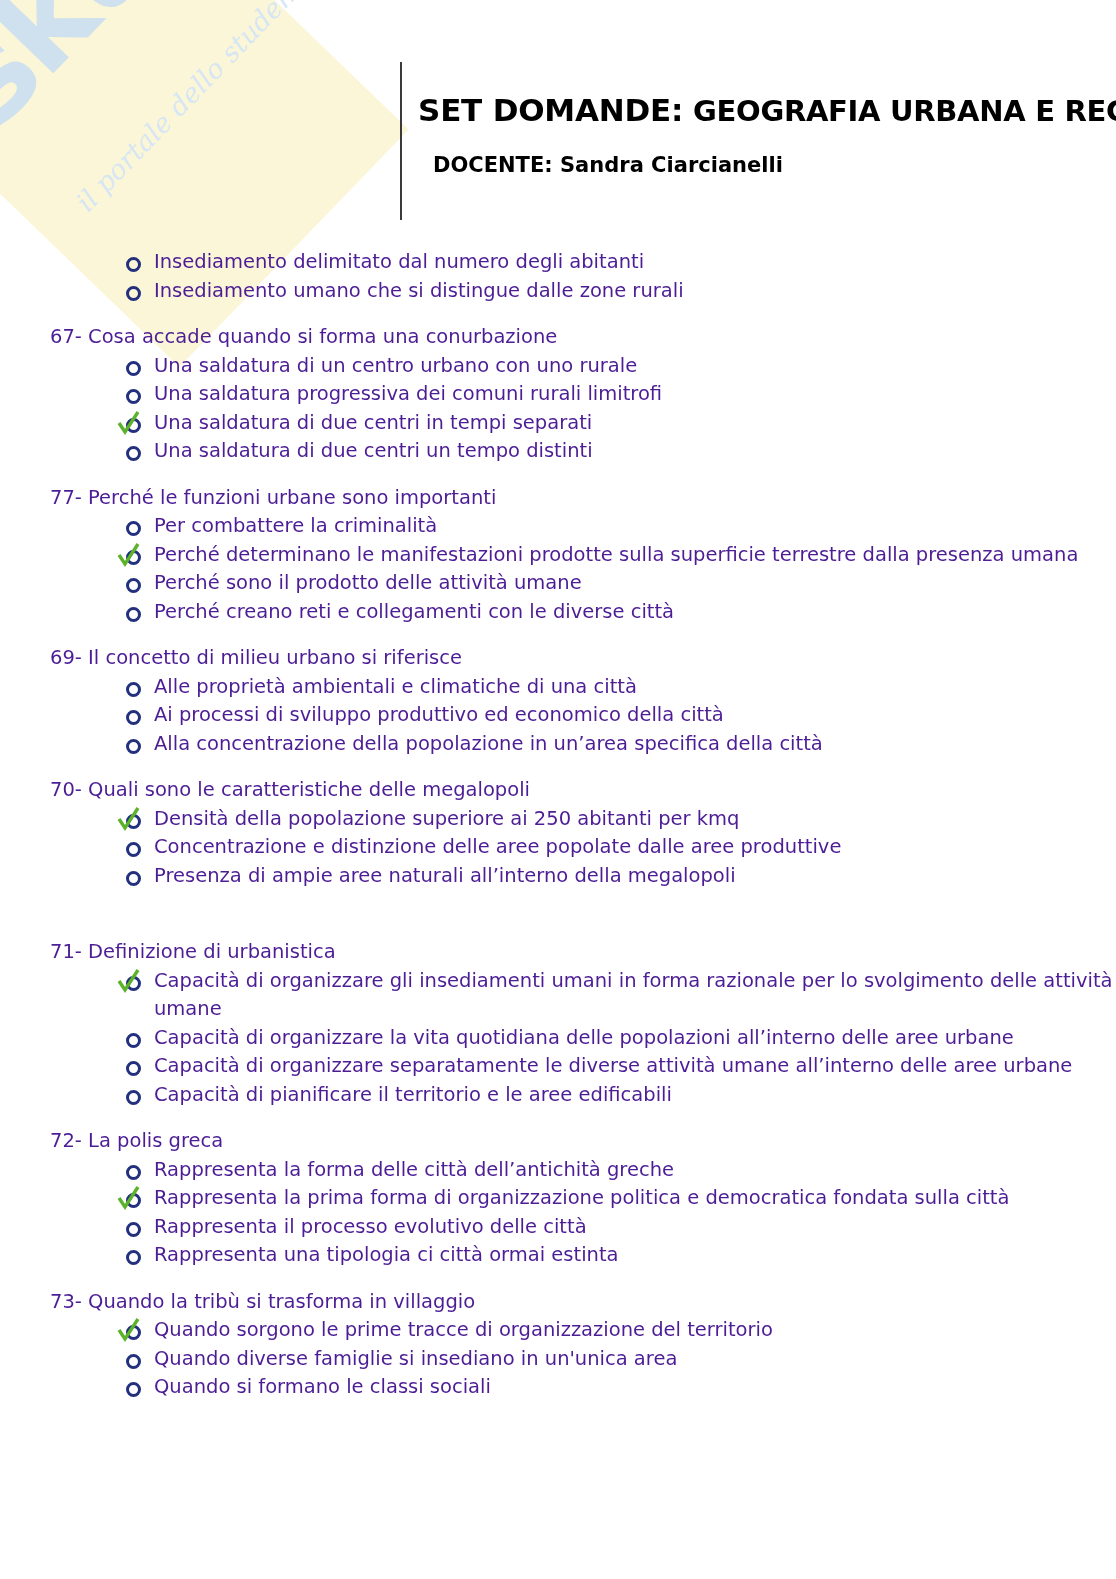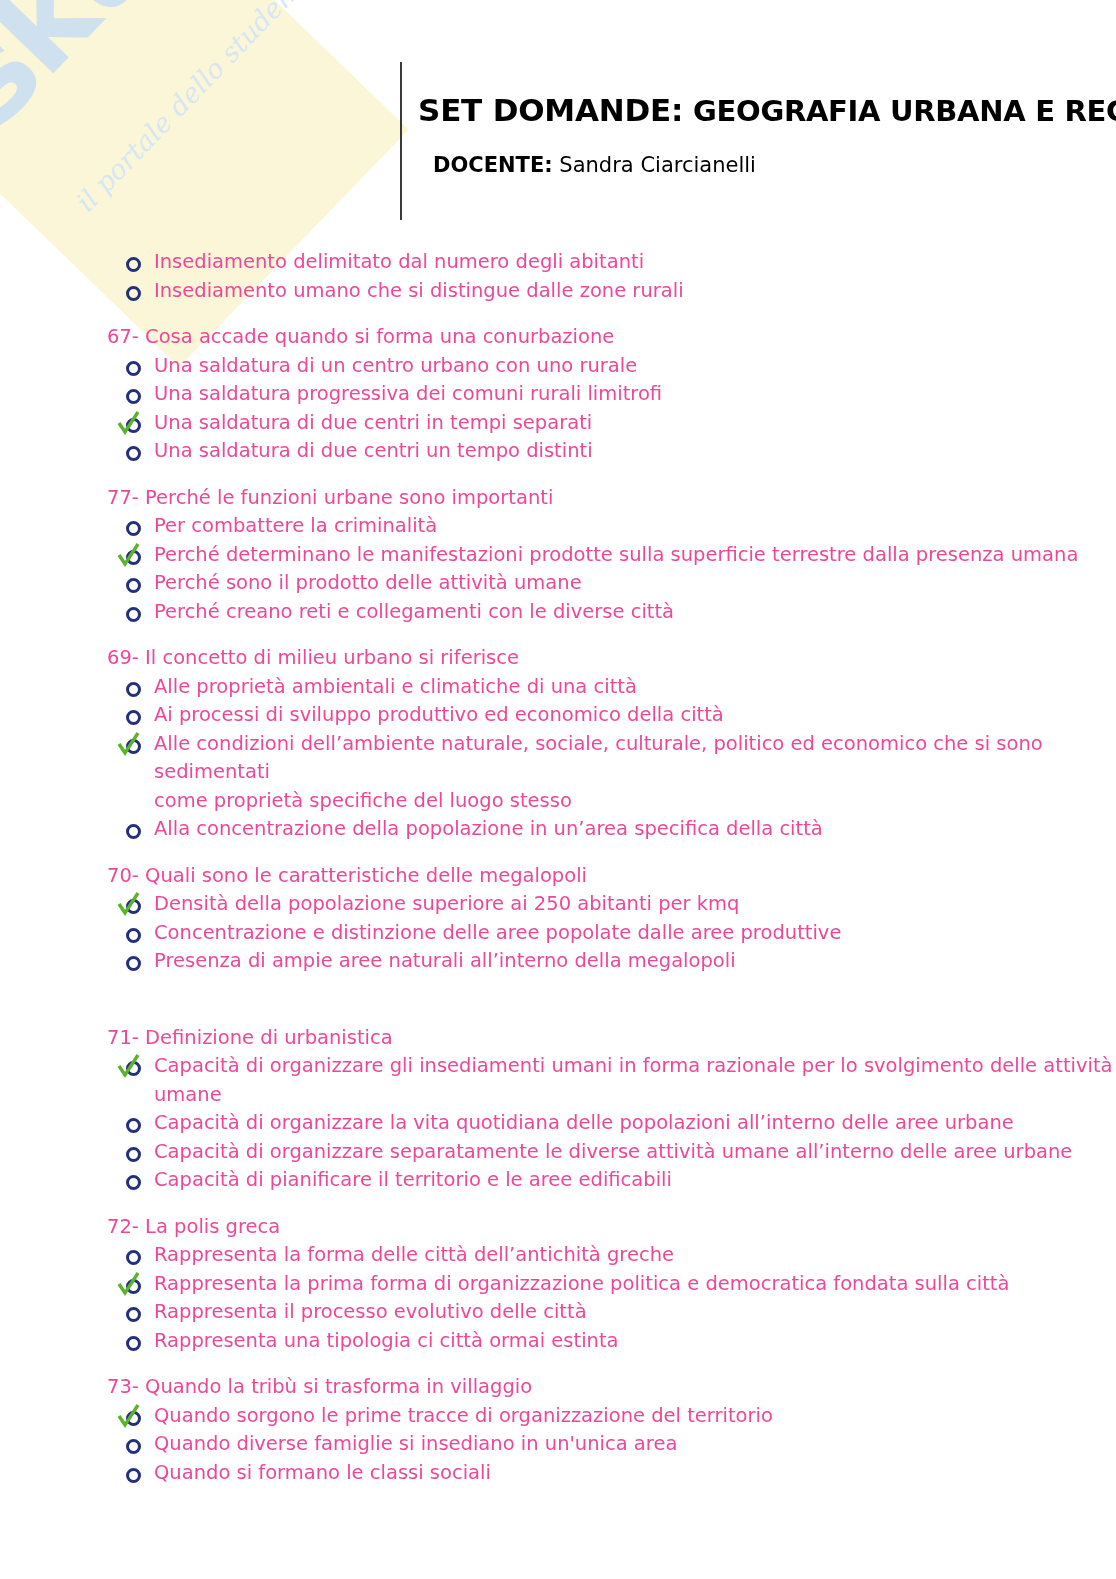--- a/index.html
+++ b/index.html
@@ -85,38 +85,38 @@
   }
   .hdr-doc{
     position:absolute;
     left:421px;top:153px;
     white-space:nowrap;
     font-family:"DejaVu Sans", sans-serif;
     font-size:21px;
     color:#000000;
   }
   .hdr-doc .d-lab{font-weight:bold;margin-left:12px;}
-  .hdr-doc .d-val{font-weight:normal;text-align:right;}
+  .hdr-doc .d-val{font-weight:bold;text-align:right;}
 
   
   #content{
     position:absolute;
     left:0;top:248px;
     width:1116px;
     z-index:2;
-    color:#ec4899;
+    color:#4c1d95;
     font-family:"DejaVu Sans", sans-serif;
   }
   .qblock{margin:0;padding:0;}
   .qblock.gap-sm{margin-top:18px;}
   .qblock.gap-lg{margin-top:48px;}
 
   .qtext{
     position:relative;
-    margin-left:107px;
+    margin-left:50px;
     font-size:19.5px;
     line-height:28.5px;
     white-space:nowrap;
   }
   .opt{
     position:relative;
     margin-left:123px;
     padding-left:31px;
     font-size:19.5px;
     line-height:28.5px;
@@ -221,30 +221,20 @@
       <div class="opt">
         <span class="bullet"></span>
         <span class="line1">Alle proprietà ambientali e climatiche di una città</span>
       </div>
       <div class="opt">
         <span class="bullet"></span>
         <span class="line1">Ai processi di sviluppo produttivo ed economico della città</span>
       </div>
       <div class="opt">
         <span class="bullet"></span>
-        <span class="check">
-          <svg width="24" height="26" viewBox="0 0 24 26">
-            <path d="M2 13 L8 22 L21 2" fill="none" stroke="#5cb32b" stroke-width="3.4" stroke-linecap="butt" stroke-linejoin="miter"></path>
-          </svg>
-        </span>
-        <span class="line1">Alle condizioni dell’ambiente naturale, sociale, culturale, politico ed economico che si sono sedimentati</span>
-        <span class="line2">come proprietà specifiche del luogo stesso</span>
-      </div>
-      <div class="opt">
-        <span class="bullet"></span>
         <span class="line1">Alla concentrazione della popolazione in un’area specifica della città</span>
       </div>
     </div>
     <div class="qblock gap-sm">
       <div class="qtext"><span>70-</span><span> Quali sono le caratteristiche delle megalopoli</span></div>
       <div class="opt">
         <span class="bullet"></span>
         <span class="check">
           <svg width="24" height="26" viewBox="0 0 24 26">
             <path d="M2 13 L8 22 L21 2" fill="none" stroke="#5cb32b" stroke-width="3.4" stroke-linecap="butt" stroke-linejoin="miter"></path>

